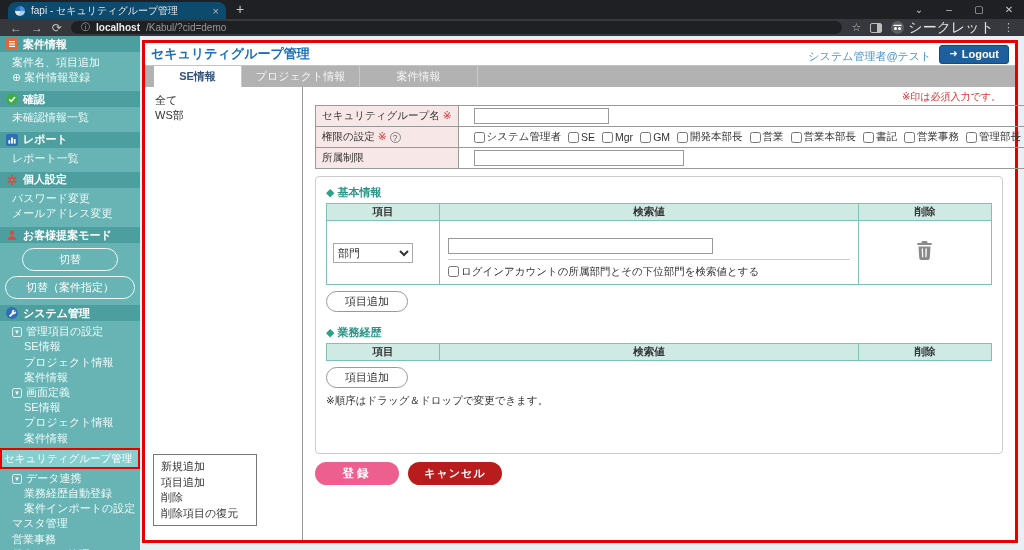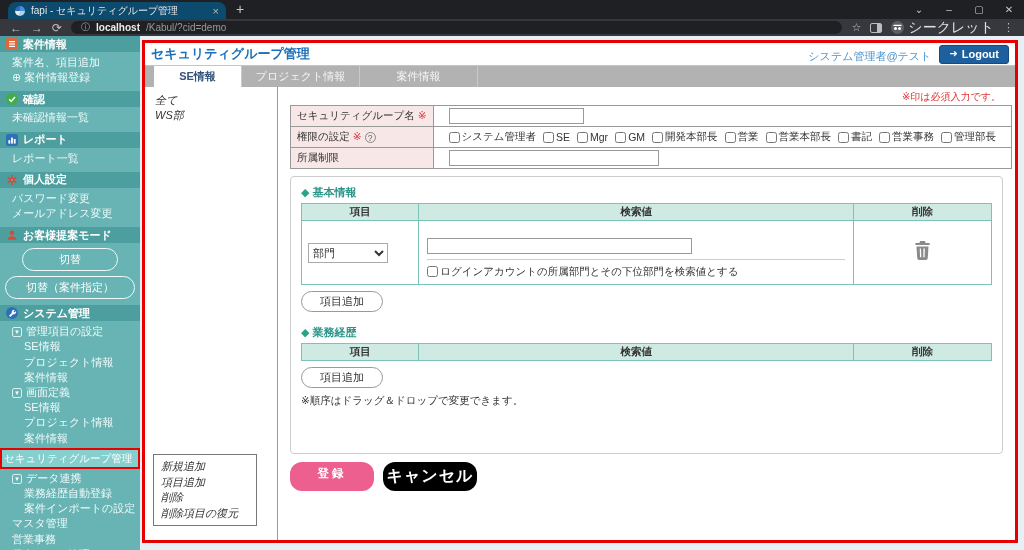--- a/index.html
+++ b/index.html
@@ -61,21 +61,21 @@
   .user-label { color:#4b93cc; font-size:11px; }
   .logout-btn { background:#1e5f9e; color:#fff; font-weight:bold; font-size:11px; border-radius:3px;
                 padding:2px 9px 3px; display:flex; align-items:center; gap:4px; border:1px solid #164b80; }
   .logout-ic { font-size:10px; }
   .tabbar { height:21px; background:#b2b2b2; display:flex; padding-left:9px; }
   .mtab { height:21px; line-height:21px; text-align:center; font-size:11px; color:#f4f4f4;
           width:118px; border-right:1px solid #c9c9c9; }
   .mtab:first-child { width:88px; }
   .mtab.active { background:#fff; color:#33537a; font-weight:bold; }
   .content { flex:1; display:flex; min-height:0; background:#fff; }
-  .leftcol { width:133px; border-right:1px solid #999; position:relative; flex:0 0 auto;font-style:italic; }
+  .leftcol { width:158px; border-right:1px solid #999; position:relative; flex:0 0 auto; }
   .grouplist { padding:6px 0 0 10px; font-size:11px; color:#333; line-height:15px; }
   .actionbox { position:absolute; left:8px; bottom:14px; width:104px; border:1px solid #777;
                background:#fff; padding:4px 7px; font-size:11px; color:#333; line-height:15.5px; }
   .formcol { flex:1; position:relative; padding:0 12px; min-width:0; }
   .required-note { position:absolute; top:3px; right:14px; font-size:10px; color:#e03030; }
   
   .permtable { width:100%; border-collapse:collapse; margin-top:18px; border:1px solid #444; }
   .permtable td { border:1px solid #999; font-size:10.5px; color:#333; height:21px; }
   .permtable td.lab { background:#f8e7e7; width:124px; padding:2px 6px; white-space:nowrap; }
   .req { color:#e03030; margin-left:3px; }
@@ -102,21 +102,21 @@
   .sepline { border-bottom:1px solid #ccc; margin:5px 0 3px; }
   td.delcell { text-align:center; }
   .trash svg { width:19px; height:21px; }
   .addbtn { display:inline-block; margin-top:6px; border:1px solid #999; border-radius:11px;
             background:#fff; color:#333; font-size:11px; padding:2px 18px; }
   .sec2 { margin-top:13px; }
   .dragnote { margin-top:6px; font-size:10.5px; color:#333; }
   .btnrow { margin-top:8px; display:flex; gap:9px; }
   .btn-submit { background:#ec5f8f; color:#fff; font-weight:bold; font-size:11.5px; border-radius:12px;
                 width:84px; text-align:center; padding:4px 0; letter-spacing:3px; }
-  .btn-cancel { background:#000000; color:#fff; font-weight:bold; font-size:16px; border-radius:12px;
+  .btn-cancel { background:#b91c1c; color:#fff; font-weight:bold; font-size:11px; border-radius:12px;
                 width:94px; text-align:center; padding:4px 0; letter-spacing:1px; }
 </style>
 </head>
 <body>
 
 <div class="chrome">
   <div class="tabstrip">
     <div class="btab">
       <span class="favicon"></span>
       <span class="ttl">fapi - セキュリティグループ管理</span>

